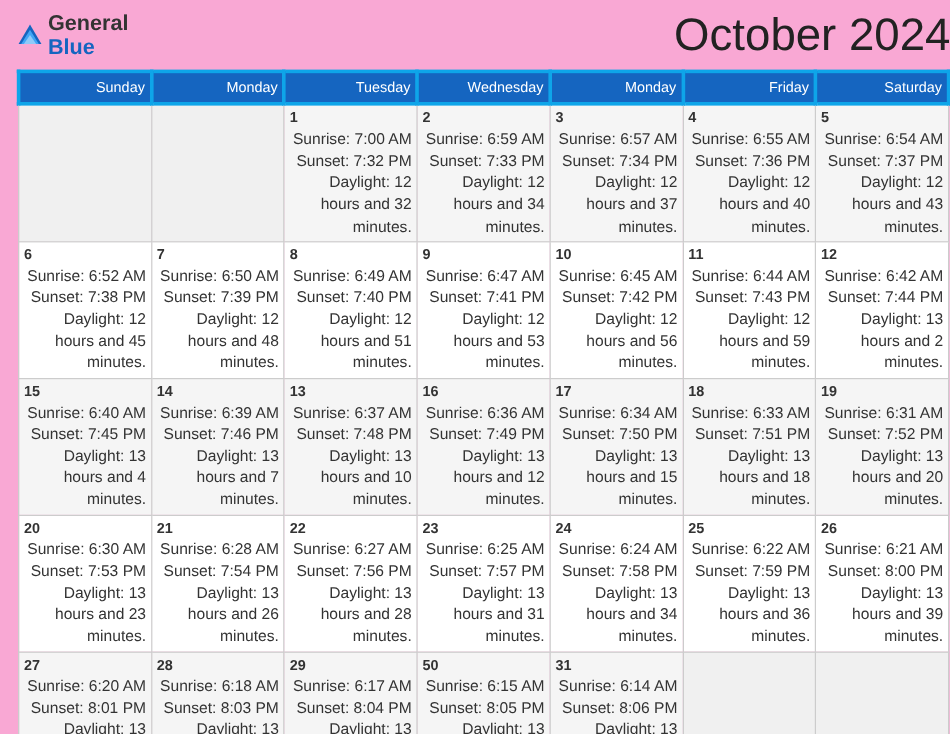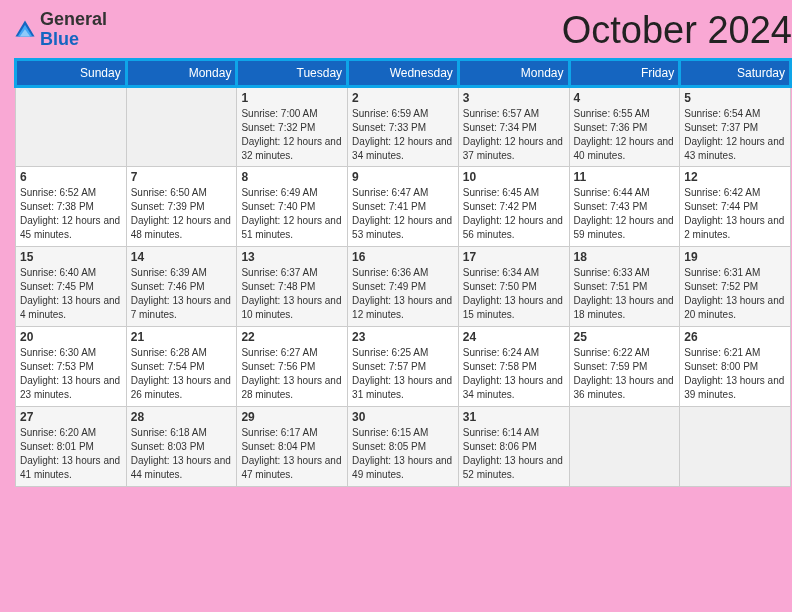--- a/index.html
+++ b/index.html
@@ -80,23 +80,24 @@
     .calendar tbody tr:nth-child(even) td {
       background: #fff;
     }
     .day-number {
       font-size: 12px;
       font-weight: bold;
       display: block;
       margin-bottom: 2px;
     }
     .day-info {
-      font-size: 10px;
+      font-size: 13px;
       line-height: 1.4;
       color: #333;
+      text-align: right;
     }
     .empty-cell {
       background: #f0f0f0 !important;
     }
   </style>
 </head>
 <body>
 
 <div class="page">
   <div class="header">
@@ -250,21 +251,21 @@
           </td>
           <td>
             <span class="day-number">28</span>
             <div class="day-info">Sunrise: 6:18 AM<br>Sunset: 8:03 PM<br>Daylight: 13 hours and 44 minutes.</div>
           </td>
           <td>
             <span class="day-number">29</span>
             <div class="day-info">Sunrise: 6:17 AM<br>Sunset: 8:04 PM<br>Daylight: 13 hours and 47 minutes.</div>
           </td>
           <td>
-            <span class="day-number">30</span>
+            <span class="day-number">50</span>
             <div class="day-info">Sunrise: 6:15 AM<br>Sunset: 8:05 PM<br>Daylight: 13 hours and 49 minutes.</div>
           </td>
           <td>
             <span class="day-number">31</span>
             <div class="day-info">Sunrise: 6:14 AM<br>Sunset: 8:06 PM<br>Daylight: 13 hours and 52 minutes.</div>
           </td>
           <td class="empty-cell"></td>
           <td class="empty-cell"></td>
         </tr>
       </tbody>

